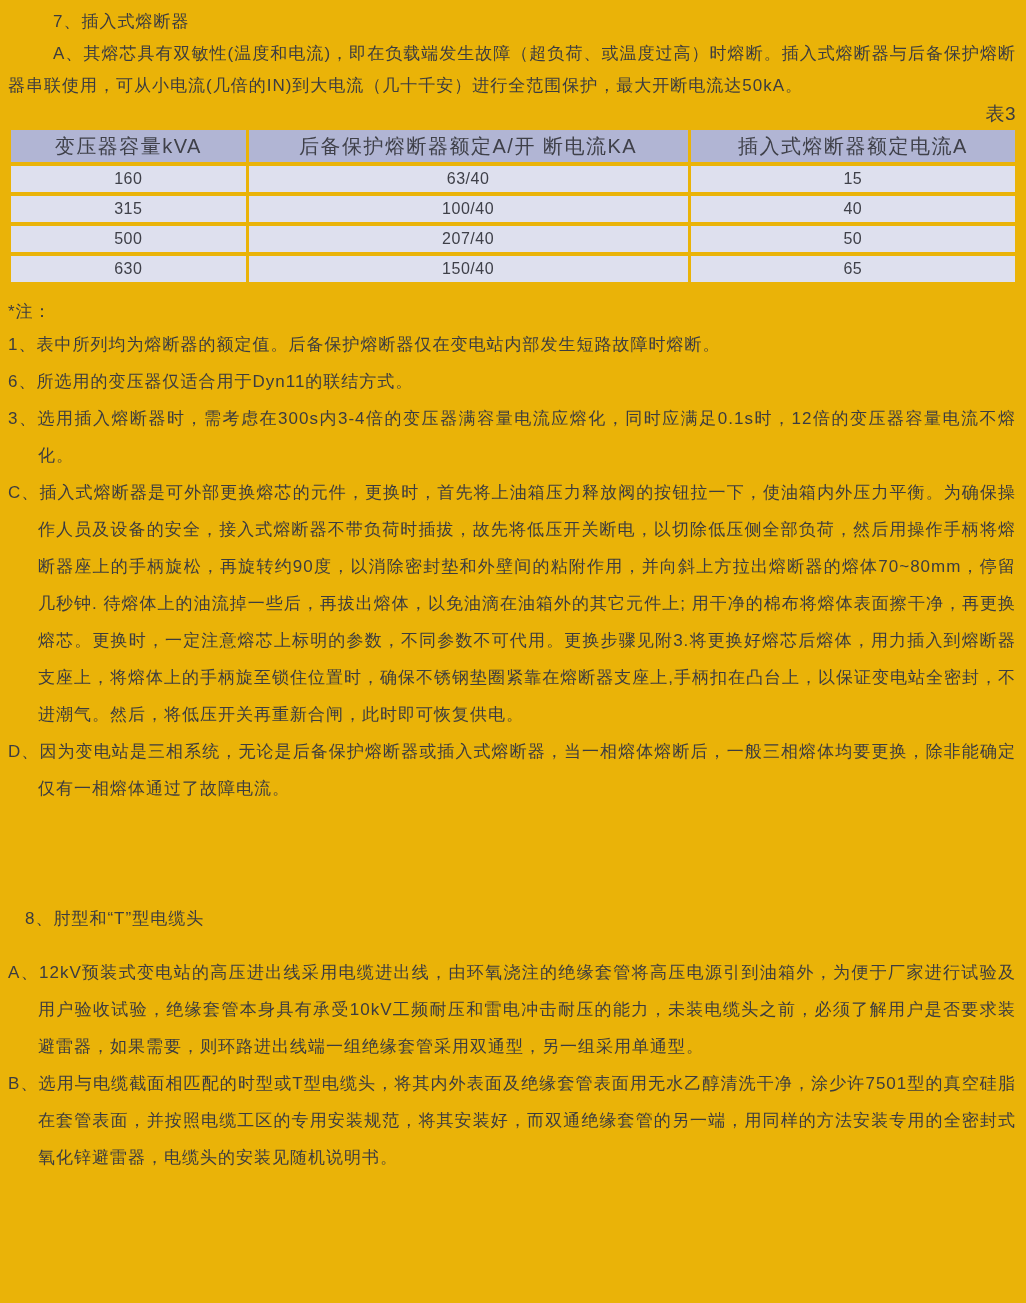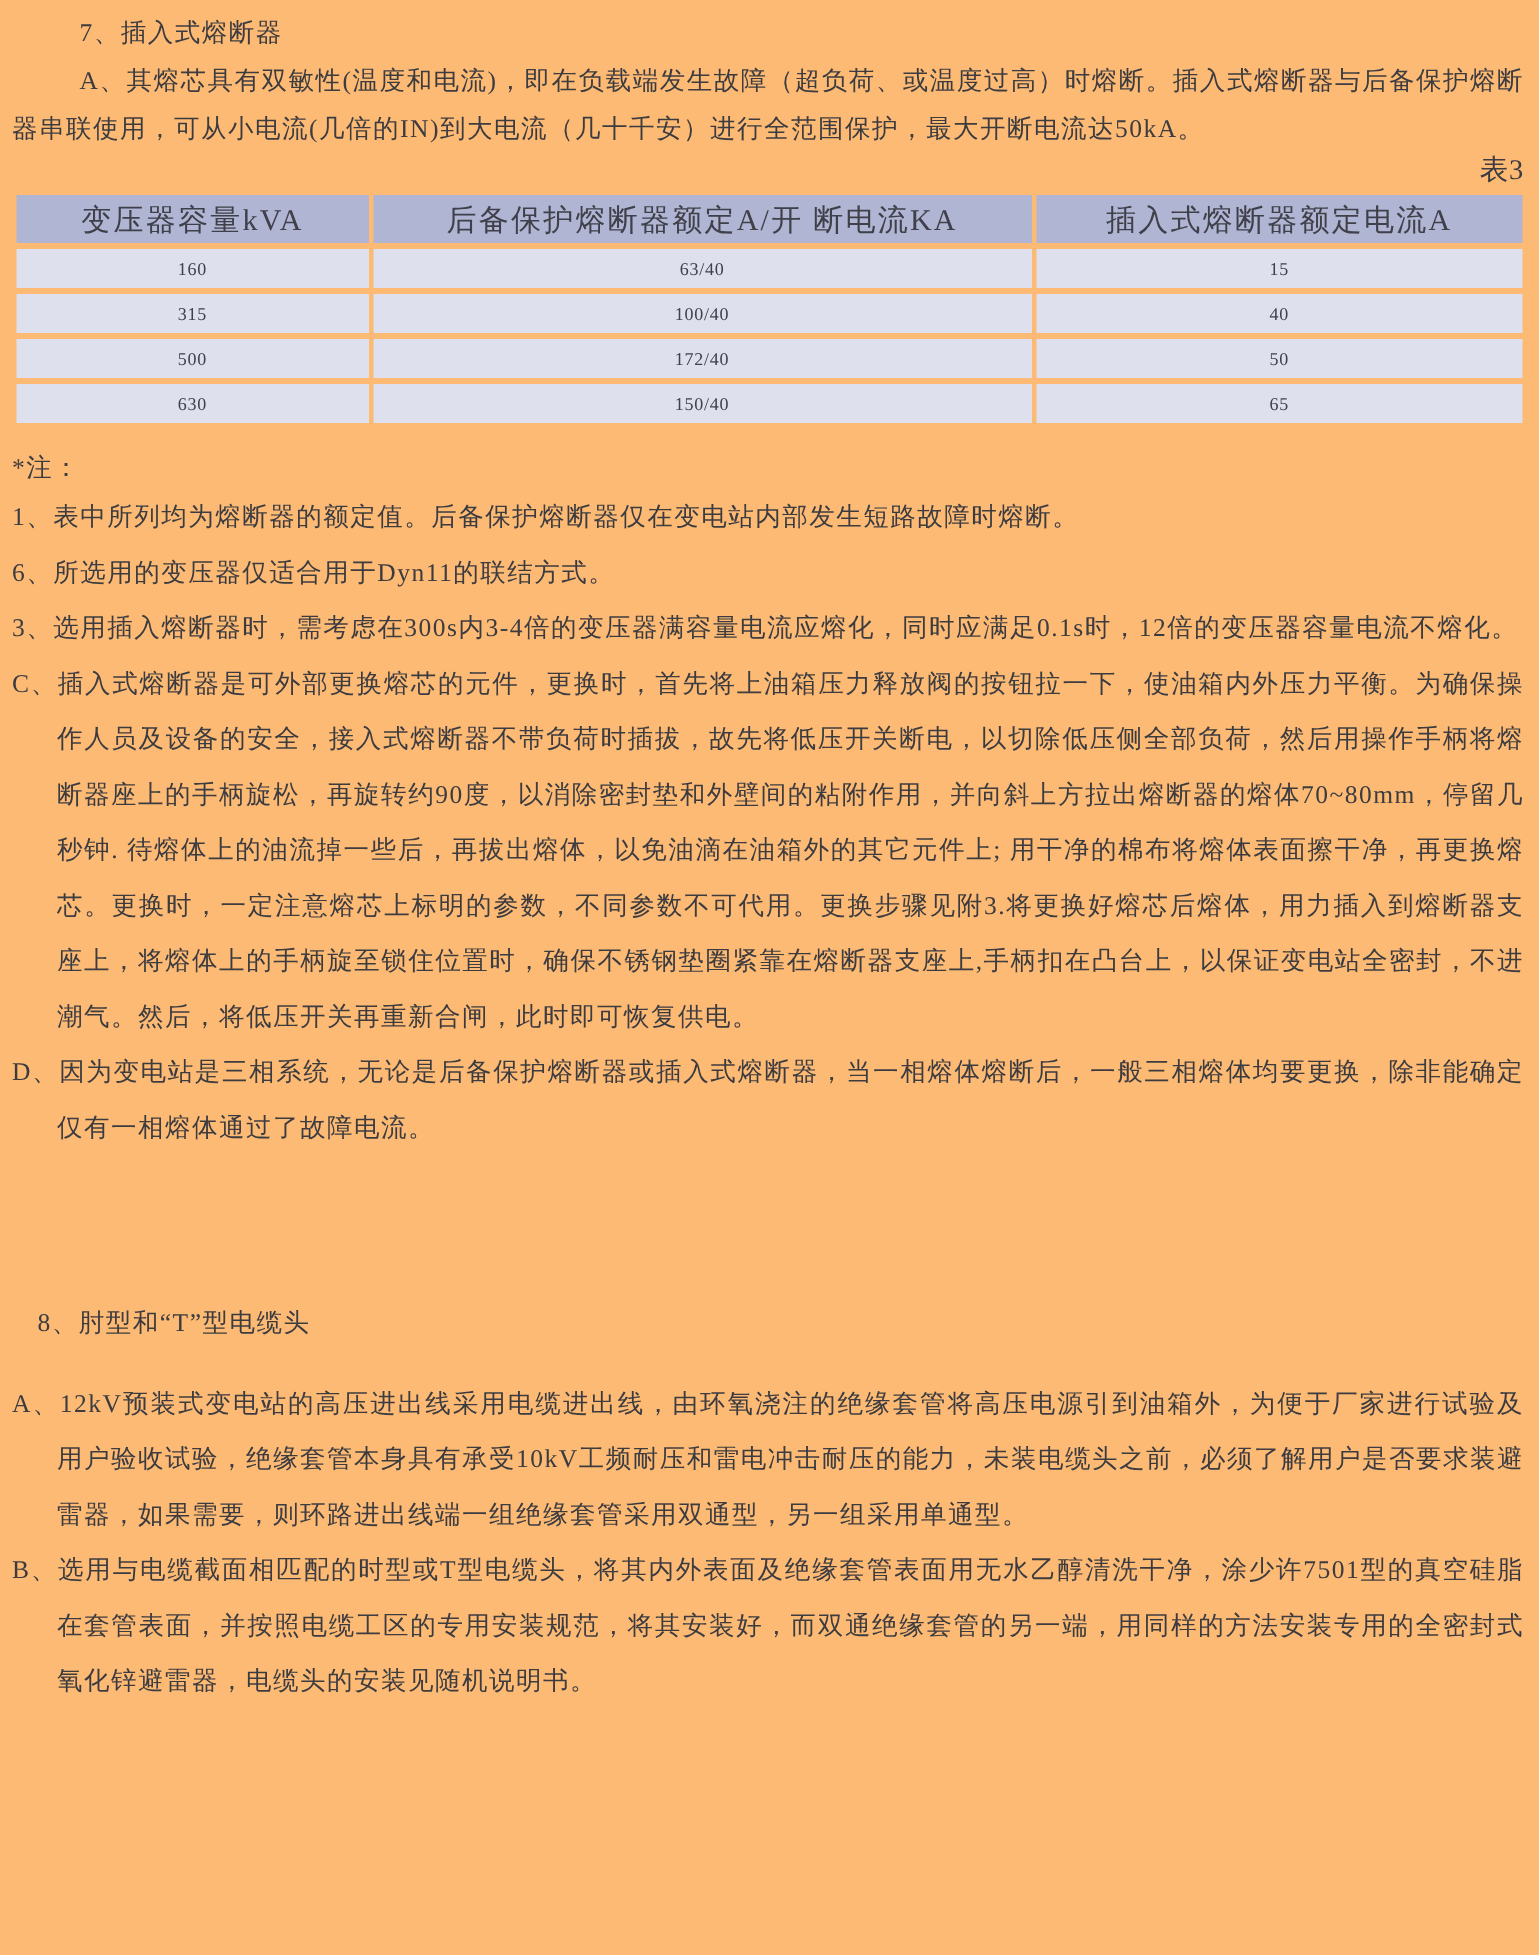--- a/index.html
+++ b/index.html
@@ -43,21 +43,21 @@
     background: var(--th-bg);
     font-weight: normal;
     font-size: 20px;
     height: 30px;
     color: #3f4049;
     letter-spacing: 1.5px;
     text-align: center;
   }
   table.fuse td {
     background: var(--td-bg);
-    font-size: 12px;
+    font-size: 16px;
     height: 24px;
     text-align: center;
     color: #3f4049;
     letter-spacing: 0.5px;
   }
   .col-capacity { width: 23.5%; }
   .col-backup   { width: 44%; }
   .col-plugin   { width: 32.5%; }
   .notes { padding: 12px 10px 0 8px; }
   .notes-title { margin: 0; line-height: 28px; letter-spacing: 1px; }
@@ -68,21 +68,21 @@
     line-height: 37px;
     text-align: justify;
     letter-spacing: 1px;
   }
   .sec8 { padding: 0 10px 0 8px; margin-top: 93px; }
   .sec8-heading { margin: 17px; line-height: 37px; letter-spacing: 1px; }
 </style>
 </head>
 <body>
 
-<div class="page" style="--th-bg: #b1b5d4; --td-bg: #dee0ee; background: #fdba74; color: rgb(60, 60, 64); font-family: Liberation Serif, serif;">
+<div class="page" style="--th-bg: #b1b5d4; --td-bg: #dee0ee; background: #eab308; color: rgb(60, 60, 64);">
 
   <div class="top">
     <p>7、插入式熔断器</p>
     <p>A、其熔芯具有双敏性(温度和电流)，即在负载端发生故障（超负荷、或温度过高）时熔断。插入式熔断器与后备保护熔断器串联使用，可从小电流(几倍的IN)到大电流（几十千安）进行全范围保护，最大开断电流达50kA。</p>
   </div>
 
   <p class="table-label">表3</p>
 
   <table class="fuse">
     <colgroup>
@@ -103,21 +103,21 @@
         <td>63/40</td>
         <td>15</td>
       </tr>
       <tr>
         <td>315</td>
         <td>100/40</td>
         <td>40</td>
       </tr>
       <tr>
         <td>500</td>
-        <td>172/40</td>
+        <td>207/40</td>
         <td>50</td>
       </tr>
       <tr>
         <td>630</td>
         <td>150/40</td>
         <td>65</td>
       </tr>
     </tbody>
   </table>
 

